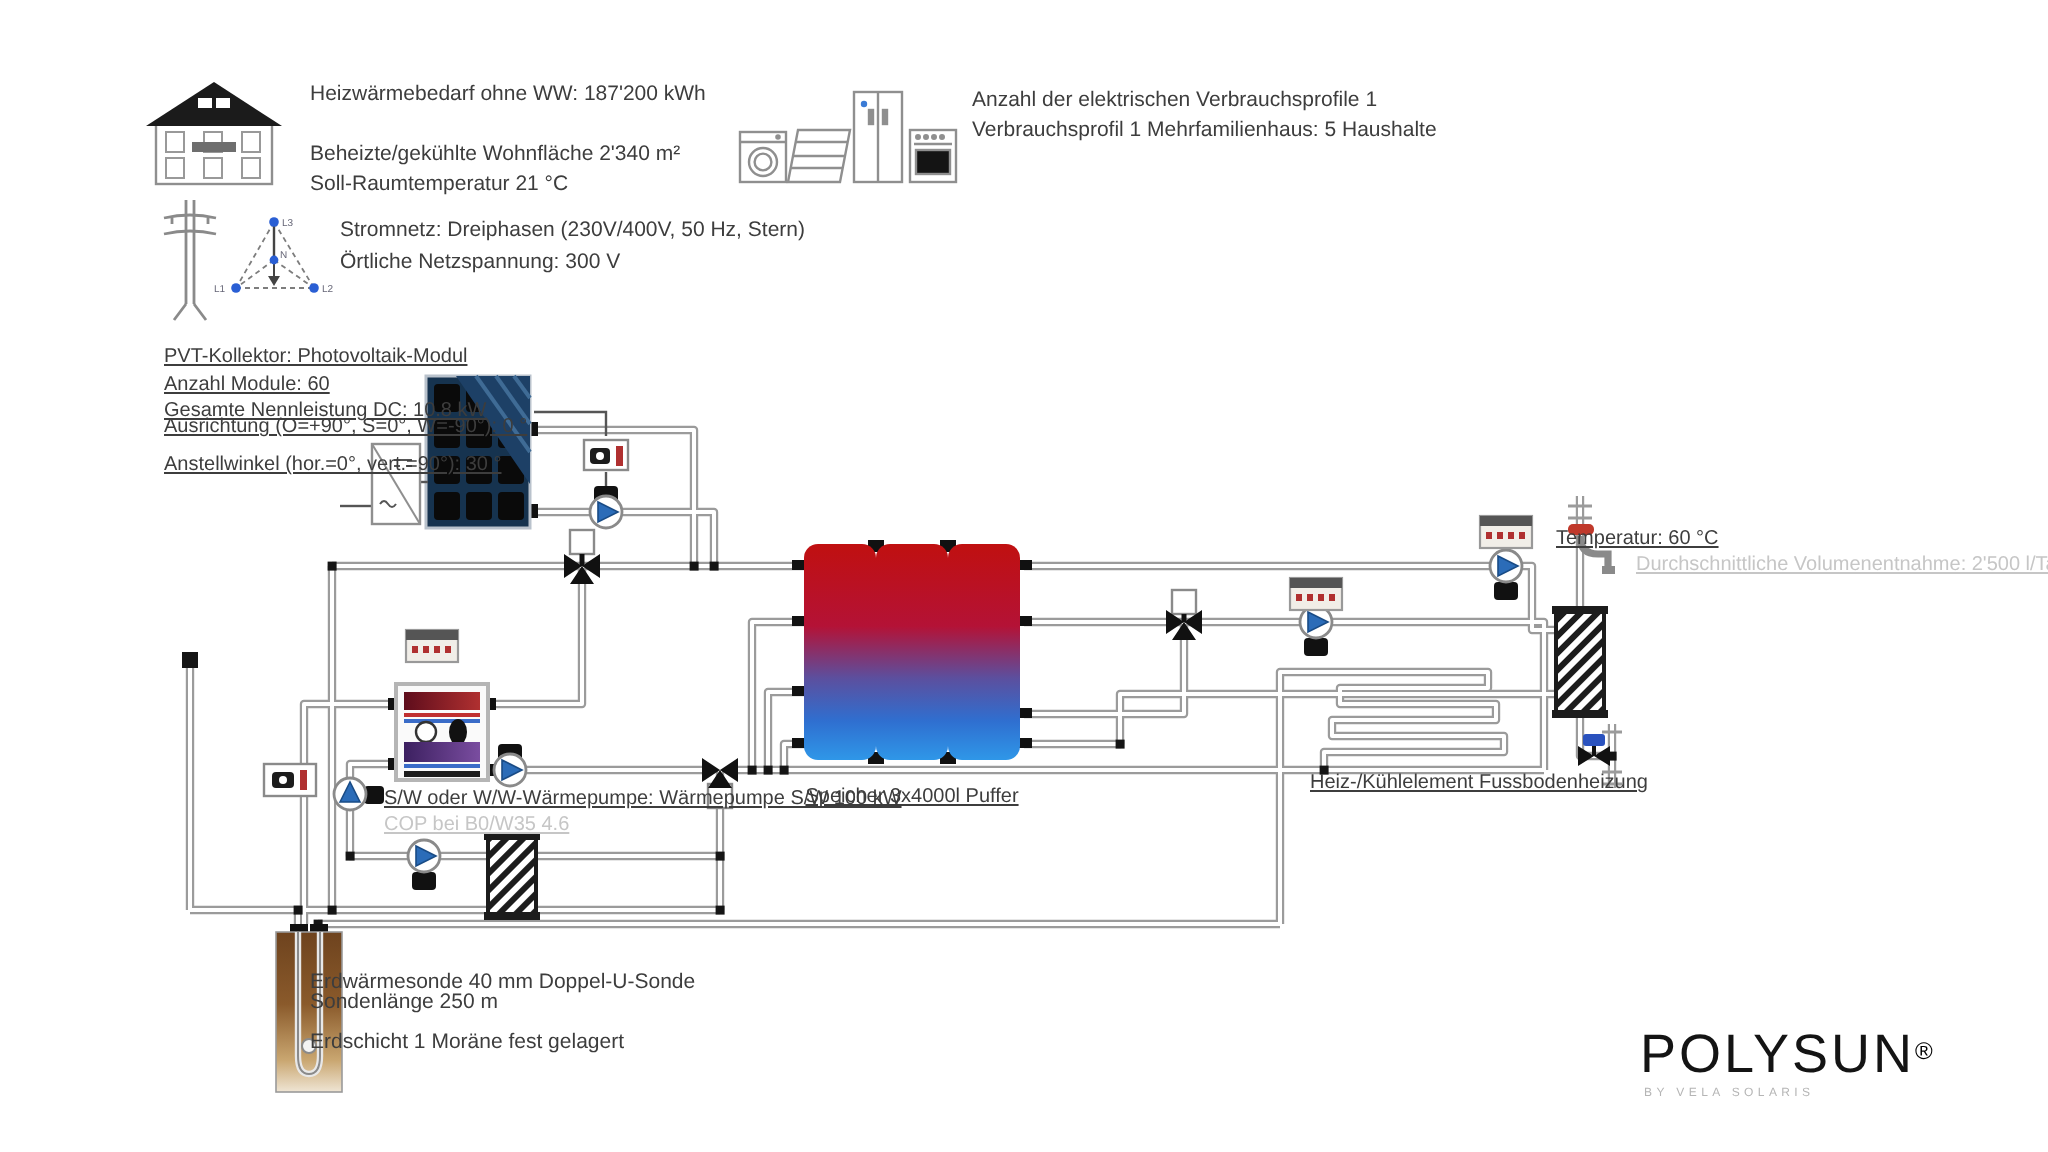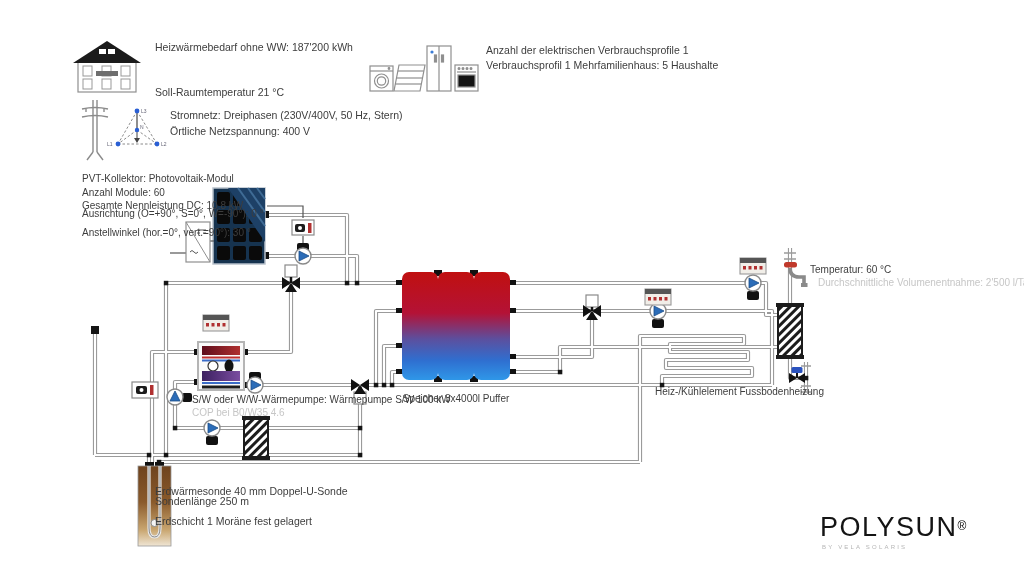--- a/index.html
+++ b/index.html
@@ -1,20 +1,20 @@
 <!DOCTYPE html>
 <html><head>
 <meta charset="utf-8">
 <style>
   html,body{margin:0;padding:0;background:#fff;}
   #canvas{position:relative;width:1024px;height:576px;background:#fff;overflow:hidden;
           font-family:"Liberation Sans",sans-serif;}
   .tl{position:absolute;font-size:10.5px;color:#3d3d3d;white-space:nowrap;line-height:14.5px;}
   .tl.muted{color:#c6c6c6;}
-  .tl.small{font-size:10px;}
+  .tl.small{font-size:10px;text-decoration:underline;}
   .lbl-center{text-align:center;}
   #logo{position:absolute;left:820px;top:500px;margin-top:12px;}
   #logo .word{font-size:27px;letter-spacing:1.5px;color:#141414;font-weight:500;}
   #logo .reg{font-size:12px;vertical-align:super;}
   #logo .tag{font-size:6px;letter-spacing:2.2px;color:#b5b5b5;margin-top:1px;margin-left:2px;}
   svg{position:absolute;left:0;top:0;}
   svg text{font-family:"Liberation Sans",sans-serif;}
 </style>
 </head>
 <body>
@@ -412,42 +412,43 @@
     <rect x="791.5" y="367" width="11" height="6" rx="1.5" fill="#2a52be"></rect>
     <line x1="797" y1="373" x2="797" y2="378" stroke="#111" stroke-width="2"></line>
     <path d="M789,373 L797,378 L789,383 Z M805,373 L797,378 L805,383 Z" fill="#111"></path>
     <line x1="801" y1="366" x2="811" y2="366" stroke="#9b9b9b" stroke-width="1.5"></line>
     <line x1="801" y1="386" x2="811" y2="386" stroke="#9b9b9b" stroke-width="1.5"></line>
     <line x1="801" y1="392" x2="811" y2="392" stroke="#9b9b9b" stroke-width="1.5"></line>
   </g>
 </svg>
 
 <div class="tl" style="left:155px;top:40px">Heizwärmebedarf ohne WW: 187'200 kWh</div>
+<div class="tl" style="left:155px;top:70px">Beheizte/gekühlte Wohnfläche 2'340 m²</div>
 <div class="tl" style="left:155px;top:85px">Soll-Raumtemperatur 21 °C</div>
 
 <div class="tl" style="left:486px;top:43px">Anzahl der elektrischen Verbrauchsprofile 1</div>
 <div class="tl" style="left:486px;top:58px">Verbrauchsprofil 1 Mehrfamilienhaus: 5 Haushalte</div>
 
 <div class="tl" style="left:170px;top:108px">Stromnetz: Dreiphasen (230V/400V, 50 Hz, Stern)</div>
-<div class="tl" style="left:170px;top:124px">Örtliche Netzspannung: 400 V</div>
+<div class="tl" style="left:170px;top:124px">Örtliche Netzspannung: 300 V</div>
 
 <div class="tl small" style="left:82px;top:172px">PVT-Kollektor: Photovoltaik-Modul</div>
 <div class="tl small" style="left:82px;top:185.5px">Anzahl Module: 60</div>
 <div class="tl small" style="left:82px;top:199px">Gesamte Nennleistung DC: 10.8 kW</div>
 <div class="tl small" style="left:82px;top:207px">Ausrichtung (O=+90°, S=0°, W=-90°): 0 °</div>
 <div class="tl small" style="left:82px;top:226px">Anstellwinkel (hor.=0°, vert.=90°): 30 °</div>
 
 <div class="tl small" style="left:192px;top:393px">S/W oder W/W-Wärmepumpe: Wärmepumpe S/W 100 kW</div>
 <div class="tl small muted" style="left:192px;top:406px">COP bei B0/W35 4.6</div>
 
 <div class="tl small lbl-center" style="left:390px;top:392px;width:132px">Speicher 3x4000l Puffer</div>
 
 <div class="tl small lbl-center" style="left:655px;top:385px;width:150px">Heiz-/Kühlelement Fussbodenheizung</div>
 
-<div class="tl small" style="left:810px;top:263px">Temperatur: 60 °C</div>
+<div class="tl small" style="left:778px;top:263px">Temperatur: 60 °C</div>
 <div class="tl small muted" style="left:818px;top:276px">Durchschnittliche Volumenentnahme: 2'500 l/Tag</div>
 
 <div class="tl" style="left:155px;top:484px">Erdwärmesonde 40 mm Doppel-U-Sonde</div>
 <div class="tl" style="left:155px;top:494px">Sondenlänge 250 m</div>
 <div class="tl" style="left:155px;top:514px">Erdschicht 1 Moräne fest gelagert</div>
 
 <div id="logo">
   <div><span class="word">POLYSUN</span><span class="reg">®</span></div>
   <div class="tag">BY VELA SOLARIS</div>
 </div>

